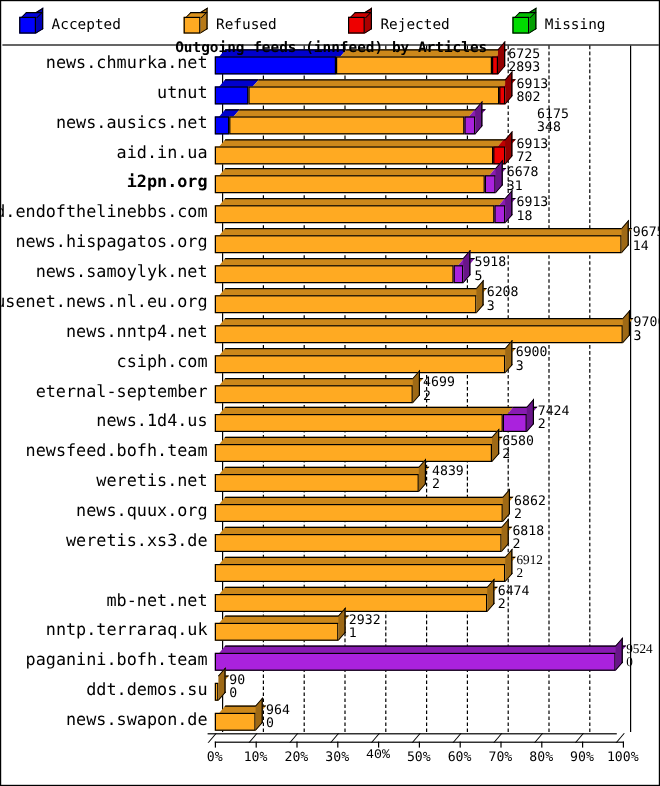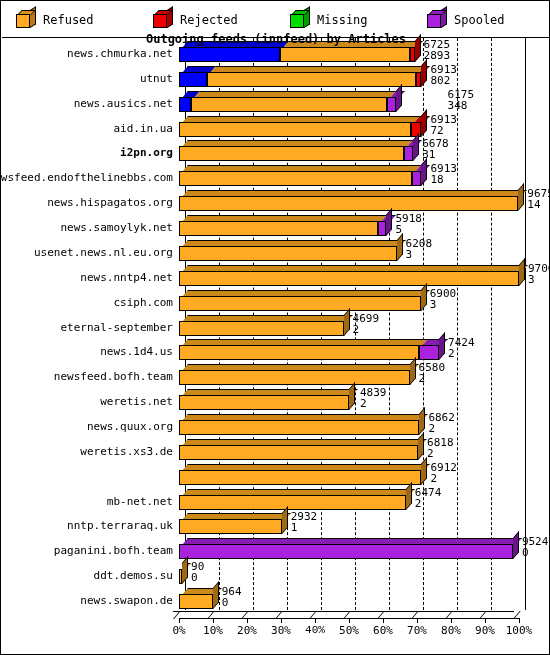--- a/index.html
+++ b/index.html
@@ -87,21 +87,21 @@
   
   #ylabels {
     position: absolute;
     left: 0px; top: 0px;
     width: 176px;
     height: 572px;
   }
   .ylabel {
     position: absolute;
     right: 4px;
-    font-size: 11px;
+    font-size: 14px;
     color: #000000;
     white-space: nowrap;
     text-align: right;
     line-height: 11px;
   }
 
   
   #axes {
     position: absolute;
     left: 178px;
@@ -221,20 +221,28 @@
   }
 </style>
 </head>
 <body>
 
 <div id="chart-root">
 
   <div id="legend">
       <div class="legend-item">
         <span class="cube">
+          <span class="face-side" style="background: rgb(0, 0, 184);"></span>
+          <span class="face-cap" style="background: rgb(0, 0, 219);"></span>
+          <span class="face-front" style="background: rgb(0, 0, 255);"></span>
+        </span>
+        <span class="legend-label">Accepted</span>
+      </div>
+      <div class="legend-item">
+        <span class="cube">
           <span class="face-side" style="background: rgb(184, 122, 24);"></span>
           <span class="face-cap" style="background: rgb(219, 146, 29);"></span>
           <span class="face-front" style="background: rgb(255, 170, 34);"></span>
         </span>
         <span class="legend-label">Refused</span>
       </div>
       <div class="legend-item">
         <span class="cube">
           <span class="face-side" style="background: rgb(171, 0, 0);"></span>
           <span class="face-cap" style="background: rgb(205, 0, 0);"></span>
@@ -242,28 +250,20 @@
         </span>
         <span class="legend-label">Rejected</span>
       </div>
       <div class="legend-item">
         <span class="cube">
           <span class="face-side" style="background: rgb(0, 159, 0);"></span>
           <span class="face-cap" style="background: rgb(0, 190, 0);"></span>
           <span class="face-front" style="background: rgb(0, 221, 0);"></span>
         </span>
         <span class="legend-label">Missing</span>
-      </div>
-      <div class="legend-item">
-        <span class="cube">
-          <span class="face-side" style="background: rgb(122, 24, 159);"></span>
-          <span class="face-cap" style="background: rgb(146, 29, 190);"></span>
-          <span class="face-front" style="background: rgb(170, 34, 221);"></span>
-        </span>
-        <span class="legend-label">Spooled</span>
       </div>
     </div>
 
   <div id="plot">
     <div id="ylabels">
         <div class="ylabel" style="top: 9.93478px;">news.chmurka.net</div>
         <div class="ylabel" style="top: 34.8043px;">utnut</div>
         <div class="ylabel" style="top: 59.6739px;">news.ausics.net</div>
         <div class="ylabel" style="top: 84.5435px;">aid.in.ua</div>
         <div class="ylabel" style="top: 109.413px; font-weight: bold;">i2pn.org</div>
@@ -469,21 +469,21 @@
           <div class="seg-cap" style="left: 239.02px; background: rgb(158, 105, 21);"></div>
           <div class="bar-value" style="left: 248.02px; top: -2px;">
             <span class="v1">6818</span>
             <span class="v2">2</span>
           </div>
         </div>
         <div class="bar" style="left: 0px; top: 425.717px;">
           <div class="seg-top" style="left: 3px; width: 242.42px; background: rgb(204, 136, 27);"></div>
           <div class="seg" style="left: 0px; width: 242.42px; background: rgb(255, 170, 34);"></div>
           <div class="seg-cap" style="left: 242.42px; background: rgb(158, 105, 21);"></div>
-          <div class="bar-value" style="left: 251.42px; top: -2px;">
+          <div class="bar-value" style="left: 251.42px; top: -2px; font-family: Liberation Serif, serif;">
             <span class="v1">6912</span>
             <span class="v2">2</span>
           </div>
         </div>
         <div class="bar" style="left: 0px; top: 450.587px;">
           <div class="seg-top" style="left: 3px; width: 226.78px; background: rgb(204, 136, 27);"></div>
           <div class="seg" style="left: 0px; width: 226.78px; background: rgb(255, 170, 34);"></div>
           <div class="seg-cap" style="left: 226.78px; background: rgb(158, 105, 21);"></div>
           <div class="bar-value" style="left: 235.78px; top: -2px;">
             <span class="v1">6474</span>
@@ -496,21 +496,21 @@
           <div class="seg-cap" style="left: 102.68px; background: rgb(158, 105, 21);"></div>
           <div class="bar-value" style="left: 111.68px; top: -2px;">
             <span class="v1">2932</span>
             <span class="v2">1</span>
           </div>
         </div>
         <div class="bar" style="left: 0px; top: 500.326px;">
           <div class="seg-top" style="left: 3px; width: 333.88px; background: rgb(136, 27, 177);"></div>
           <div class="seg" style="left: 0px; width: 333.88px; background: rgb(170, 34, 221);"></div>
           <div class="seg-cap" style="left: 333.88px; background: rgb(105, 21, 137);"></div>
-          <div class="bar-value" style="left: 342.88px; top: -2px;">
+          <div class="bar-value" style="left: 342.88px; top: -2px; font-family: Liberation Serif, serif;">
             <span class="v1">9524</span>
             <span class="v2">0</span>
           </div>
         </div>
         <div class="bar" style="left: 0px; top: 525.196px;">
           <div class="seg-top" style="left: 3px; width: 3.06px; background: rgb(204, 136, 27);"></div>
           <div class="seg" style="left: 0px; width: 3.06px; background: rgb(255, 170, 34);"></div>
           <div class="seg-cap" style="left: 3.06px; background: rgb(158, 105, 21);"></div>
           <div class="bar-value" style="left: 12.06px; top: -2px;">
             <span class="v1">90</span>

